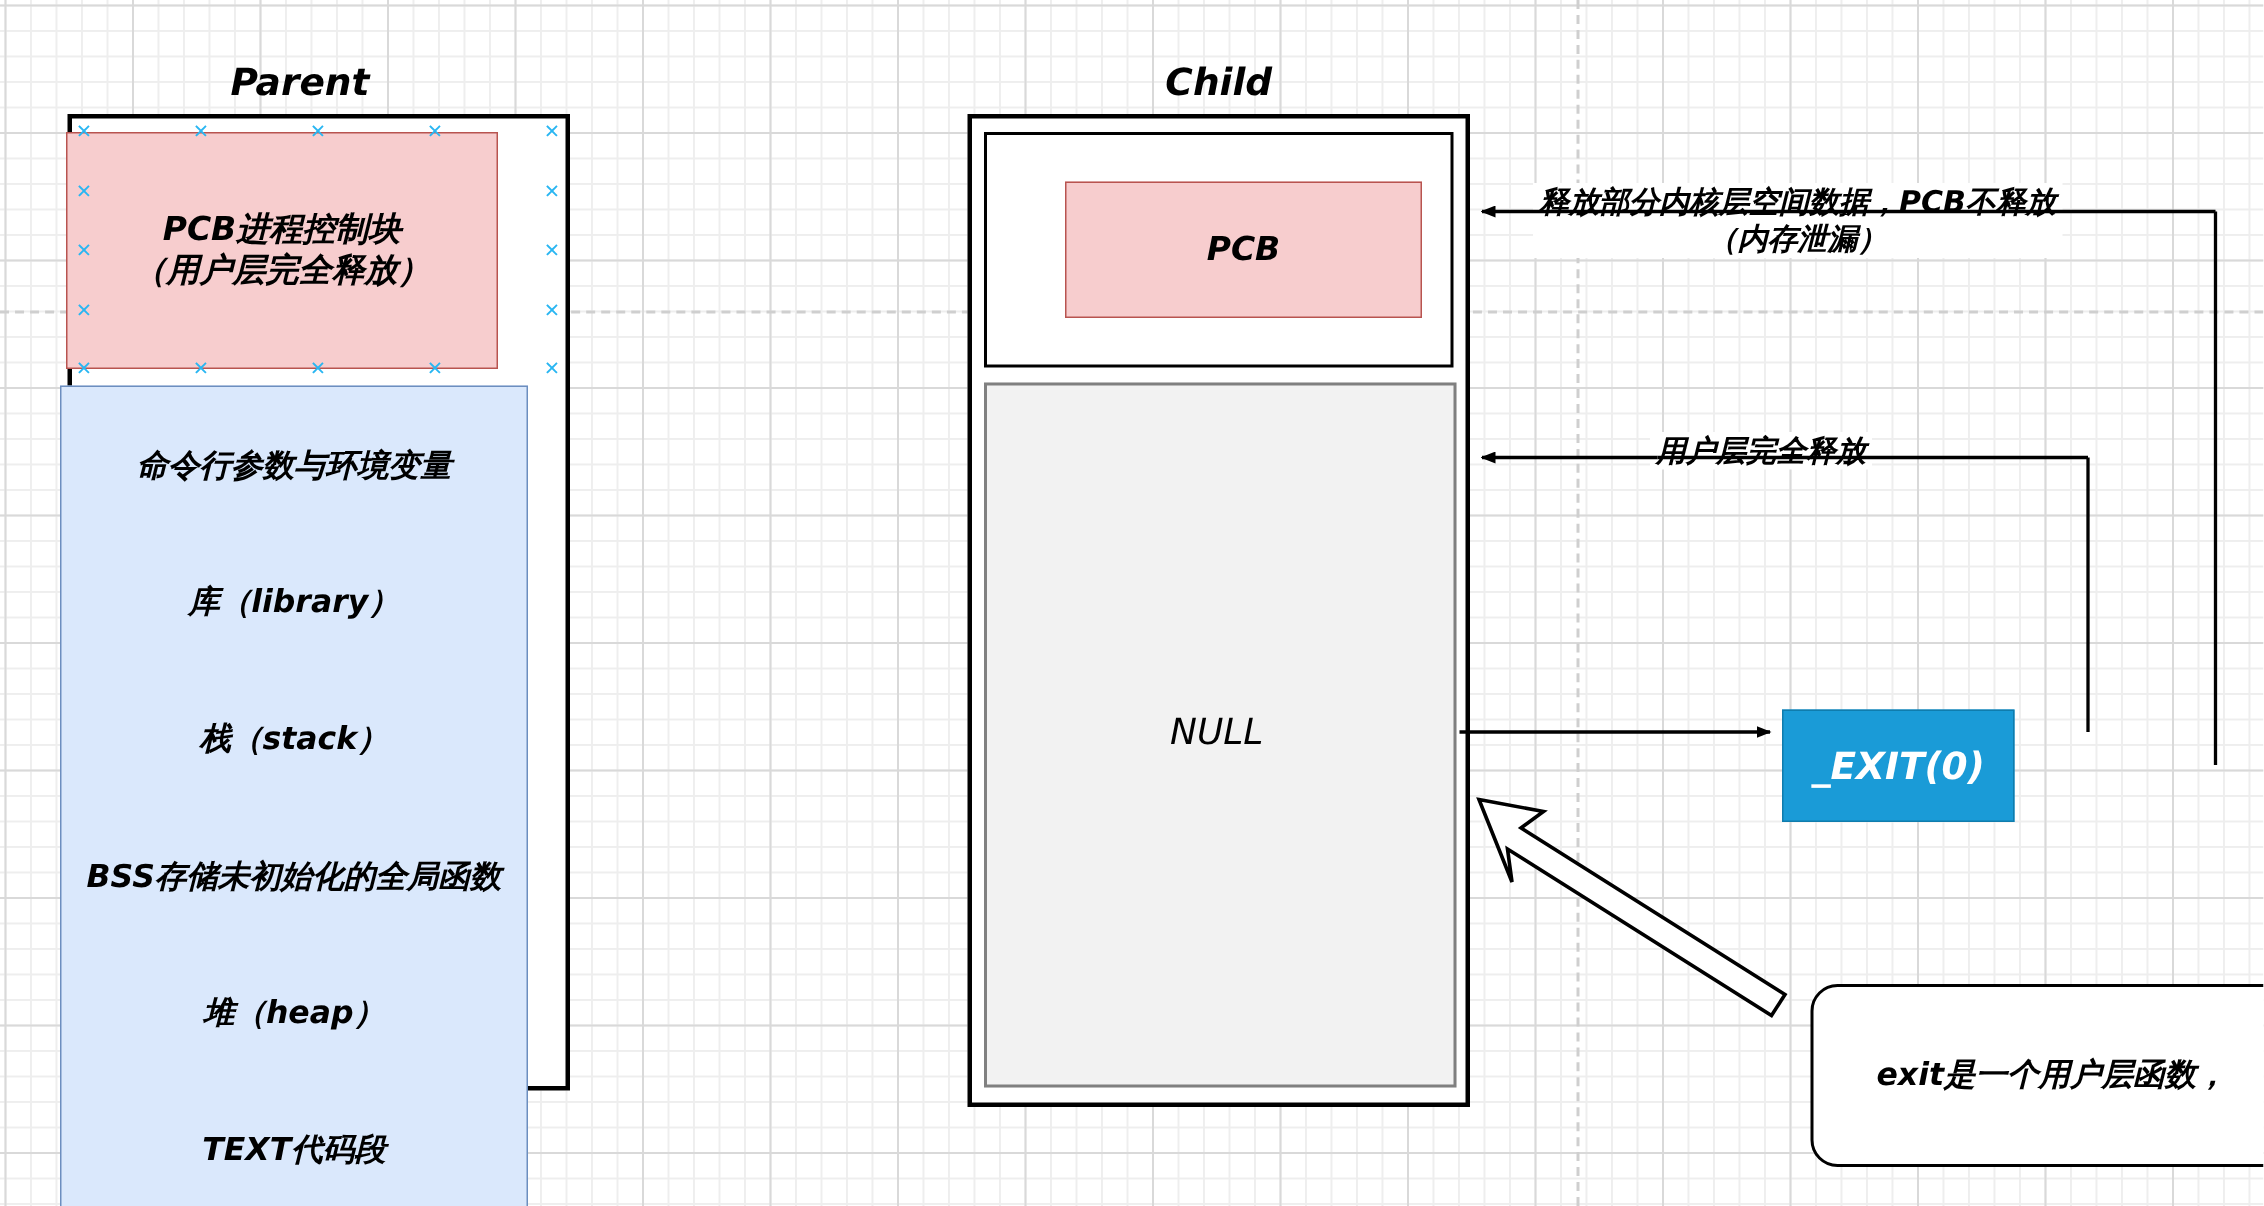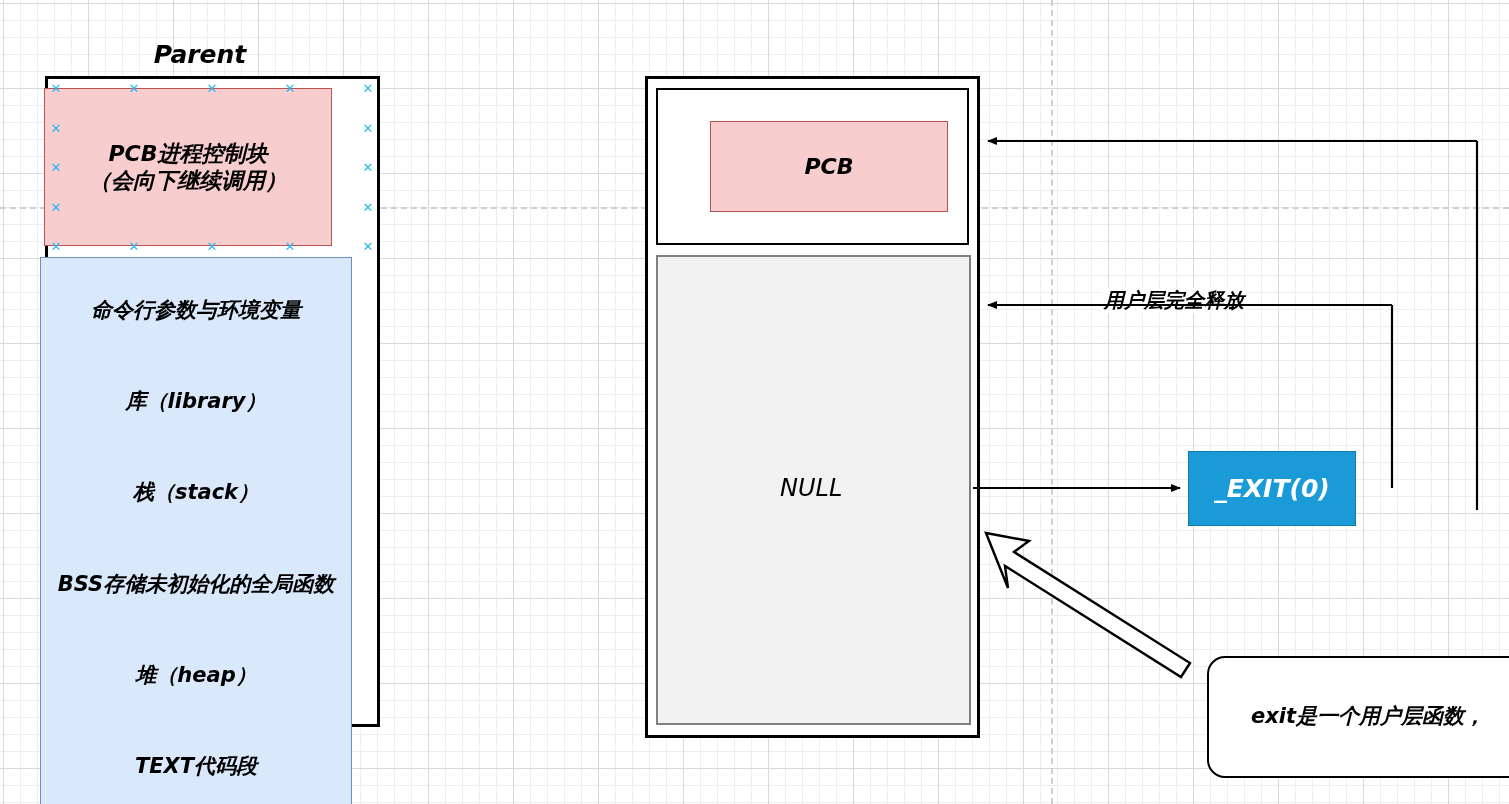--- a/index.html
+++ b/index.html
@@ -209,21 +209,21 @@
   <div class="guide-h" style="top:207px;"></div>
   <div class="guide-v" style="left:1051px;"></div>
 
   <div class="title" style="left:45px; top:40px; width:310px;">Parent</div>
 
   <div class="outer-box" style="left:45px; top:76px; width:335px; height:651px;"></div>
 
   <div class="pcb-box" style="left:44px; top:88px; width:288px; height:158px;">
     <div class="box-label">
       <div>PCB进程控制块</div>
-      <div>（会向下继续调用）</div>
+      <div>（用户层完全释放）</div>
     </div>
   </div>
 
   <div class="handle" style="left:56px;  top:88px;">✕</div>
   <div class="handle" style="left:212px; top:88px;">✕</div>
   <div class="handle" style="left:368px; top:88px;">✕</div>
   <div class="handle" style="left:56px;  top:167px;">✕</div>
   <div class="handle" style="left:368px; top:167px;">✕</div>
   <div class="handle" style="left:56px;  top:246px;">✕</div>
   <div class="handle" style="left:212px; top:246px;">✕</div>
@@ -239,37 +239,42 @@
 
   <div class="mem-box" style="left:40px; top:257px; width:312px; height:562px;">
     <div class="mem-row">命令行参数与环境变量</div>
     <div class="mem-row">库（library）</div>
     <div class="mem-row">栈（stack）</div>
     <div class="mem-row">BSS存储未初始化的全局函数</div>
     <div class="mem-row">堆（heap）</div>
     <div class="mem-row">TEXT代码段</div>
   </div>
 
+  <div class="title" style="left:645px; top:40px; width:335px;">Child</div>
 
   <div class="outer-box" style="left:645px; top:76px; width:335px; height:662px;"></div>
 
   <div class="child-inner-top" style="left:656px; top:88px; width:313px; height:157px;"></div>
 
   <div class="pcb-box" style="left:710px; top:121px; width:238px; height:91px;">
     <div class="box-label">PCB</div>
   </div>
 
   <div class="child-null-box" style="left:656px; top:255px; width:315px; height:470px;"></div>
 
   <div class="null-label" style="left:780px; top:474px;">NULL</div>
 
-  <div class="exit-box" style="left:1188px; top:451px; width:168px; height:75px;">
+  <div class="exit-box" style="left:1188px; top:473px; width:155px; height:75px;">
     <span class="exit-label">_EXIT(0)</span>
   </div>
 
+  <div class="annot" style="left:1022px; top:122px;">
+    <div>释放部分内核层空间数据，PCB不释放</div>
+    <div>（内存泄漏）</div>
+  </div>
 
   <div class="annot" style="left:1100px; top:288px;">
     <div>用户层完全释放</div>
   </div>
 
   <div class="callout" style="left:1159px; top:656px; width:322px; height:122px;margin-left:48px;">
     <div class="callout-label">
       <div>exit是一个用户层函数，</div>
     </div>
   </div>

